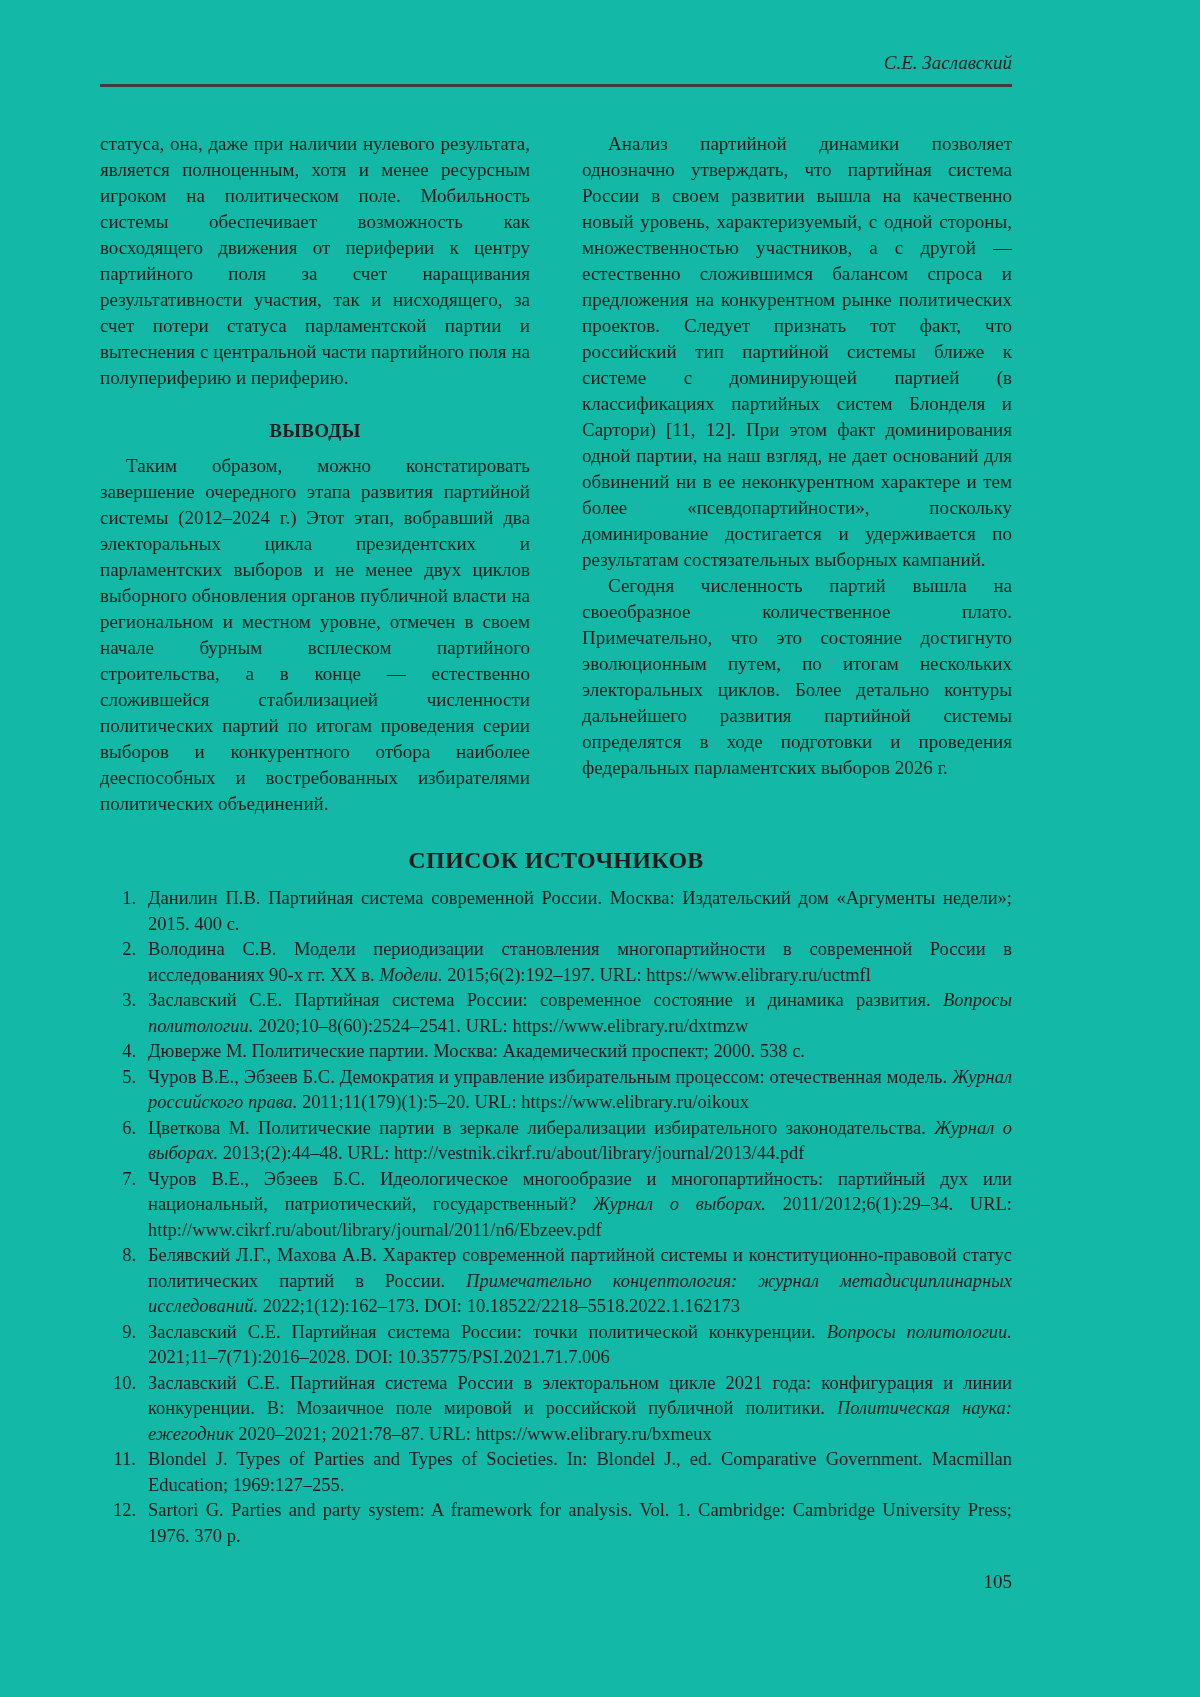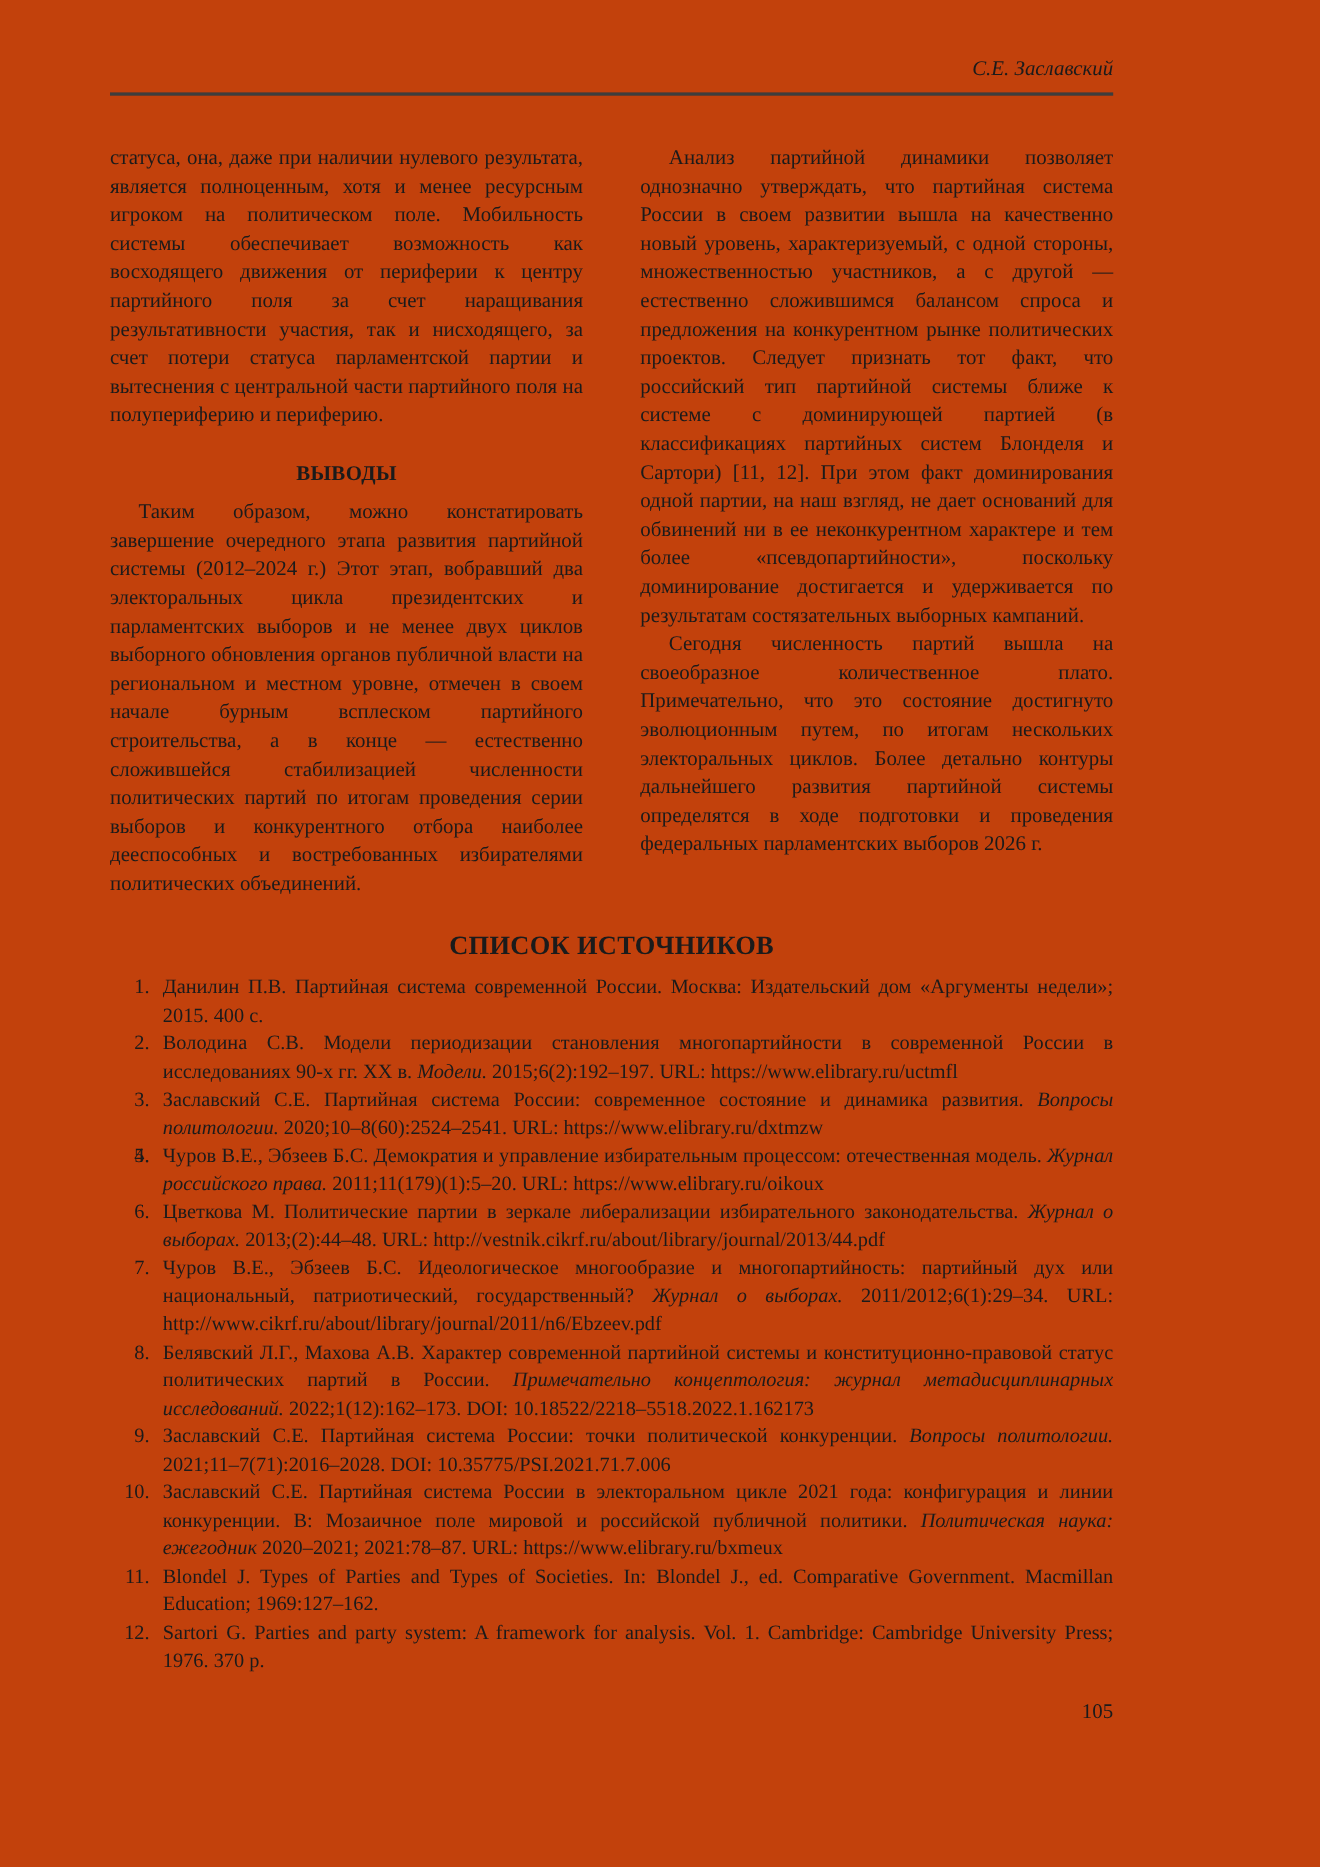--- a/index.html
+++ b/index.html
@@ -3,21 +3,21 @@
 <meta charset="utf-8">
 <style>
   * { box-sizing: border-box; }
   html, body {
     margin: 0; padding: 0;
     background: #ffffff;
   }
   .page {
     width: 1200px; height: 1697px;
     position: relative;
-    background: #c2410c;
+    background: #14b8a6;
     color: #1b1b1b;
     font-family: "Liberation Serif", "DejaVu Serif", serif;
     overflow: hidden;
   }
   .content {
     position: absolute;
     left: 100px; top: 0;
     width: 912px;
   }
   .running-head {
@@ -103,28 +103,28 @@
         <p class="p indent">Сегодня численность партий вышла на своеобразное количественное плато. Примечательно, что это состояние достигнуто эволюционным путем, по итогам нескольких электоральных циклов. Более детально контуры дальнейшего развития партийной системы определятся в ходе подготовки и проведения федеральных парламентских выборов 2026 г.</p>
       </div>
     </main>
 
     <h2 class="refs-heading">СПИСОК ИСТОЧНИКОВ</h2>
 
     <div class="refs">
         <div class="ref-item"><span class="ref-num">1.</span><span><span>Данилин П.В. Партийная система современной России. Москва: Издательский дом «Аргументы недели»; 2015. 400 с.</span></span></div>
         <div class="ref-item"><span class="ref-num">2.</span><span><span>Володина С.В. Модели периодизации становления многопартийности в современной России в исследованиях 90-х гг. XX в. </span><span class="it">Модели.</span><span> 2015;6(2):192–197. URL: https://www.elibrary.ru/uctmfl</span></span></div>
         <div class="ref-item"><span class="ref-num">3.</span><span><span>Заславский С.Е. Партийная система России: современное состояние и динамика развития. </span><span class="it">Вопросы политологии.</span><span> 2020;10–8(60):2524–2541. URL: https://www.elibrary.ru/dxtmzw</span></span></div>
-        <div class="ref-item"><span class="ref-num">4.</span></div>
+        <div class="ref-item"><span class="ref-num">4.</span><span><span>Дюверже М. Политические партии. Москва: Академический проспект; 2000. 538 с.</span></span></div>
         <div class="ref-item"><span class="ref-num">5.</span><span><span>Чуров В.Е., Эбзеев Б.С. Демократия и управление избирательным процессом: отечественная модель. </span><span class="it">Журнал российского права.</span><span> 2011;11(179)(1):5–20. URL: https://www.elibrary.ru/oikoux</span></span></div>
         <div class="ref-item"><span class="ref-num">6.</span><span><span>Цветкова М. Политические партии в зеркале либерализации избирательного законодательства. </span><span class="it">Журнал о выборах.</span><span> 2013;(2):44–48. URL: http://vestnik.cikrf.ru/about/library/journal/2013/44.pdf</span></span></div>
         <div class="ref-item"><span class="ref-num">7.</span><span><span>Чуров В.Е., Эбзеев Б.С. Идеологическое многообразие и многопартийность: партийный дух или национальный, патриотический, государственный? </span><span class="it">Журнал о выборах.</span><span> 2011/2012;6(1):29–34. URL: http://www.cikrf.ru/about/library/journal/2011/n6/Ebzeev.pdf</span></span></div>
         <div class="ref-item"><span class="ref-num">8.</span><span><span>Белявский Л.Г., Махова А.В. Характер современной партийной системы и конституционно-правовой статус политических партий в России. </span><span class="it">Примечательно концептология: журнал метадисциплинарных исследований.</span><span> 2022;1(12):162–173. DOI: 10.18522/2218–5518.2022.1.162173</span></span></div>
         <div class="ref-item"><span class="ref-num">9.</span><span><span>Заславский С.Е. Партийная система России: точки политической конкуренции. </span><span class="it">Вопросы политологии.</span><span> 2021;11–7(71):2016–2028. DOI: 10.35775/PSI.2021.71.7.006</span></span></div>
         <div class="ref-item"><span class="ref-num">10.</span><span><span>Заславский С.Е. Партийная система России в электоральном цикле 2021 года: конфигурация и линии конкуренции. В: Мозаичное поле мировой и российской публичной политики. </span><span class="it">Политическая наука: ежегодник</span><span> 2020–2021; 2021:78–87. URL: https://www.elibrary.ru/bxmeux</span></span></div>
-        <div class="ref-item"><span class="ref-num">11.</span><span><span>Blondel J. Types of Parties and Types of Societies. In: Blondel J., ed. Comparative Government. Macmillan Education; 1969:127–162.</span></span></div>
+        <div class="ref-item"><span class="ref-num">11.</span><span><span>Blondel J. Types of Parties and Types of Societies. In: Blondel J., ed. Comparative Government. Macmillan Education; 1969:127–255.</span></span></div>
         <div class="ref-item"><span class="ref-num">12.</span><span><span>Sartori G. Parties and party system: A framework for analysis. Vol. 1. Cambridge: Cambridge University Press; 1976. 370 p.</span></span></div>
       </div>
 
     <footer class="footer">
       <span>105</span>
     </footer>
 
   </div>
 </div>
 

